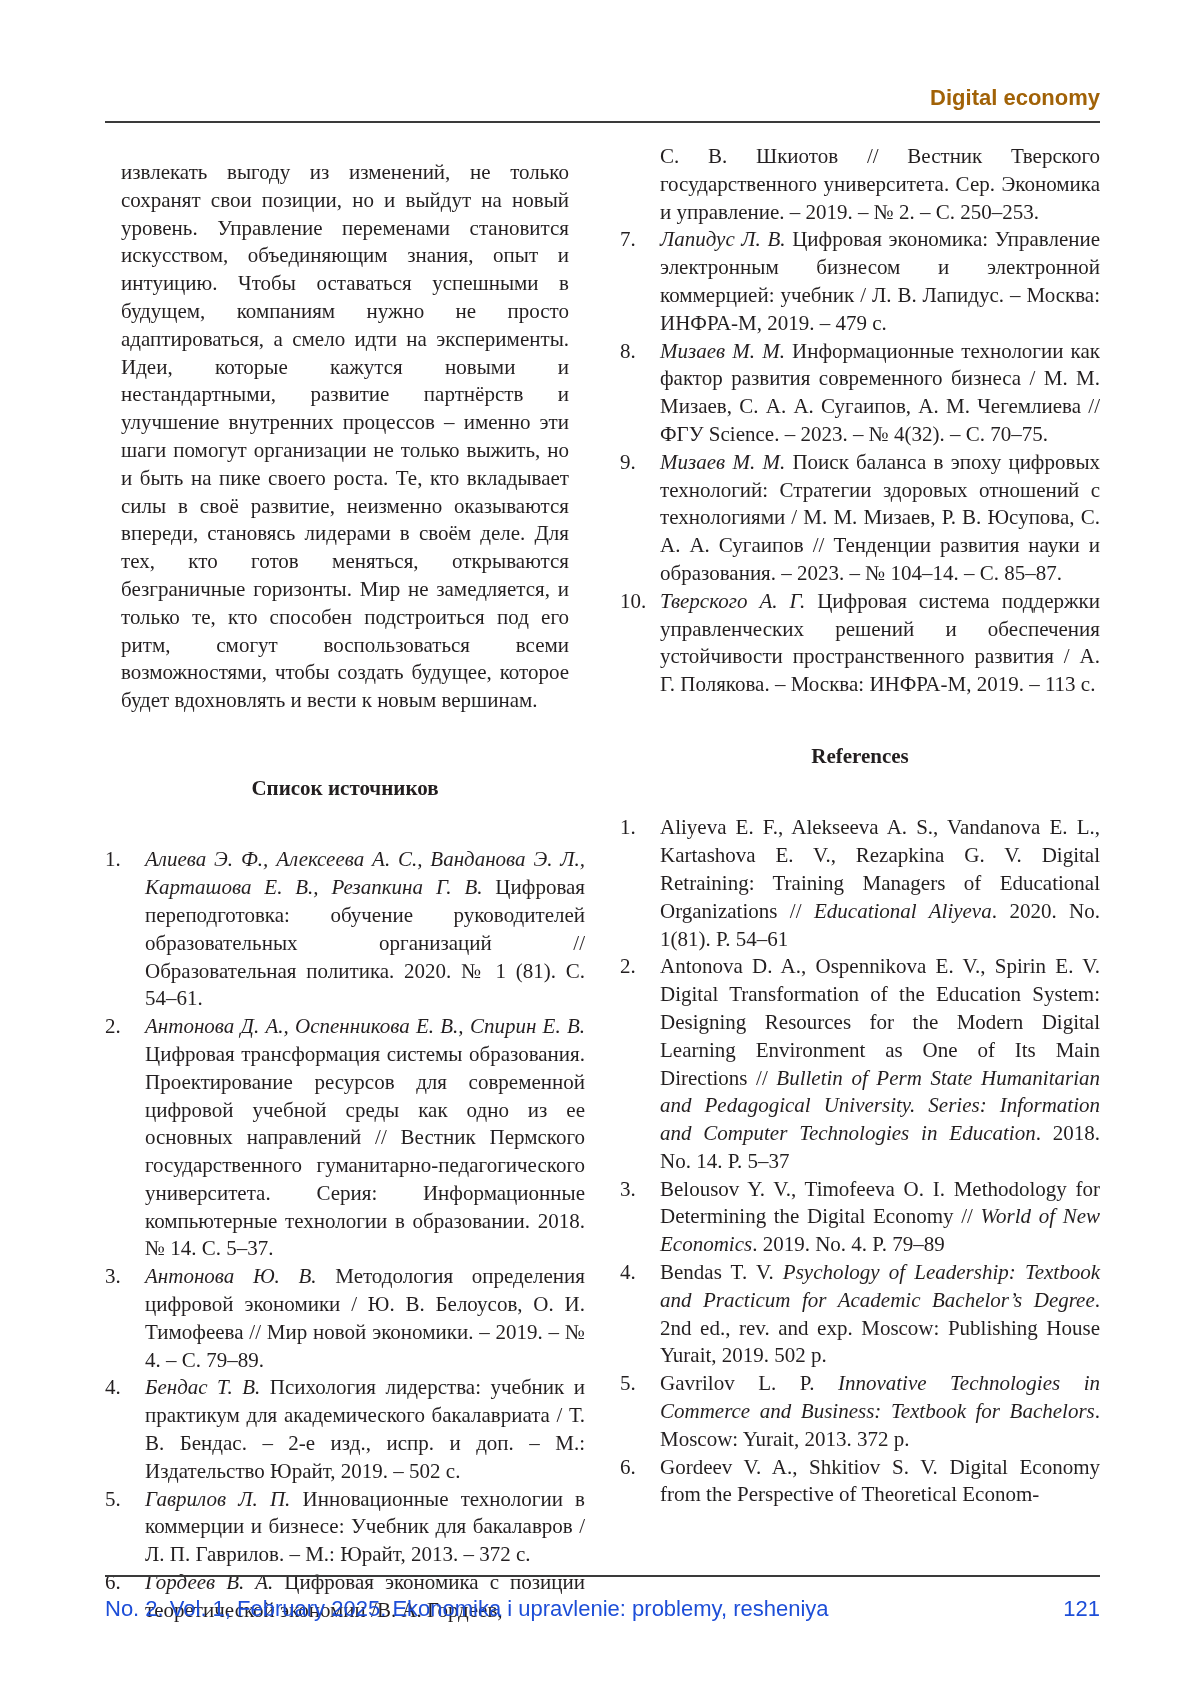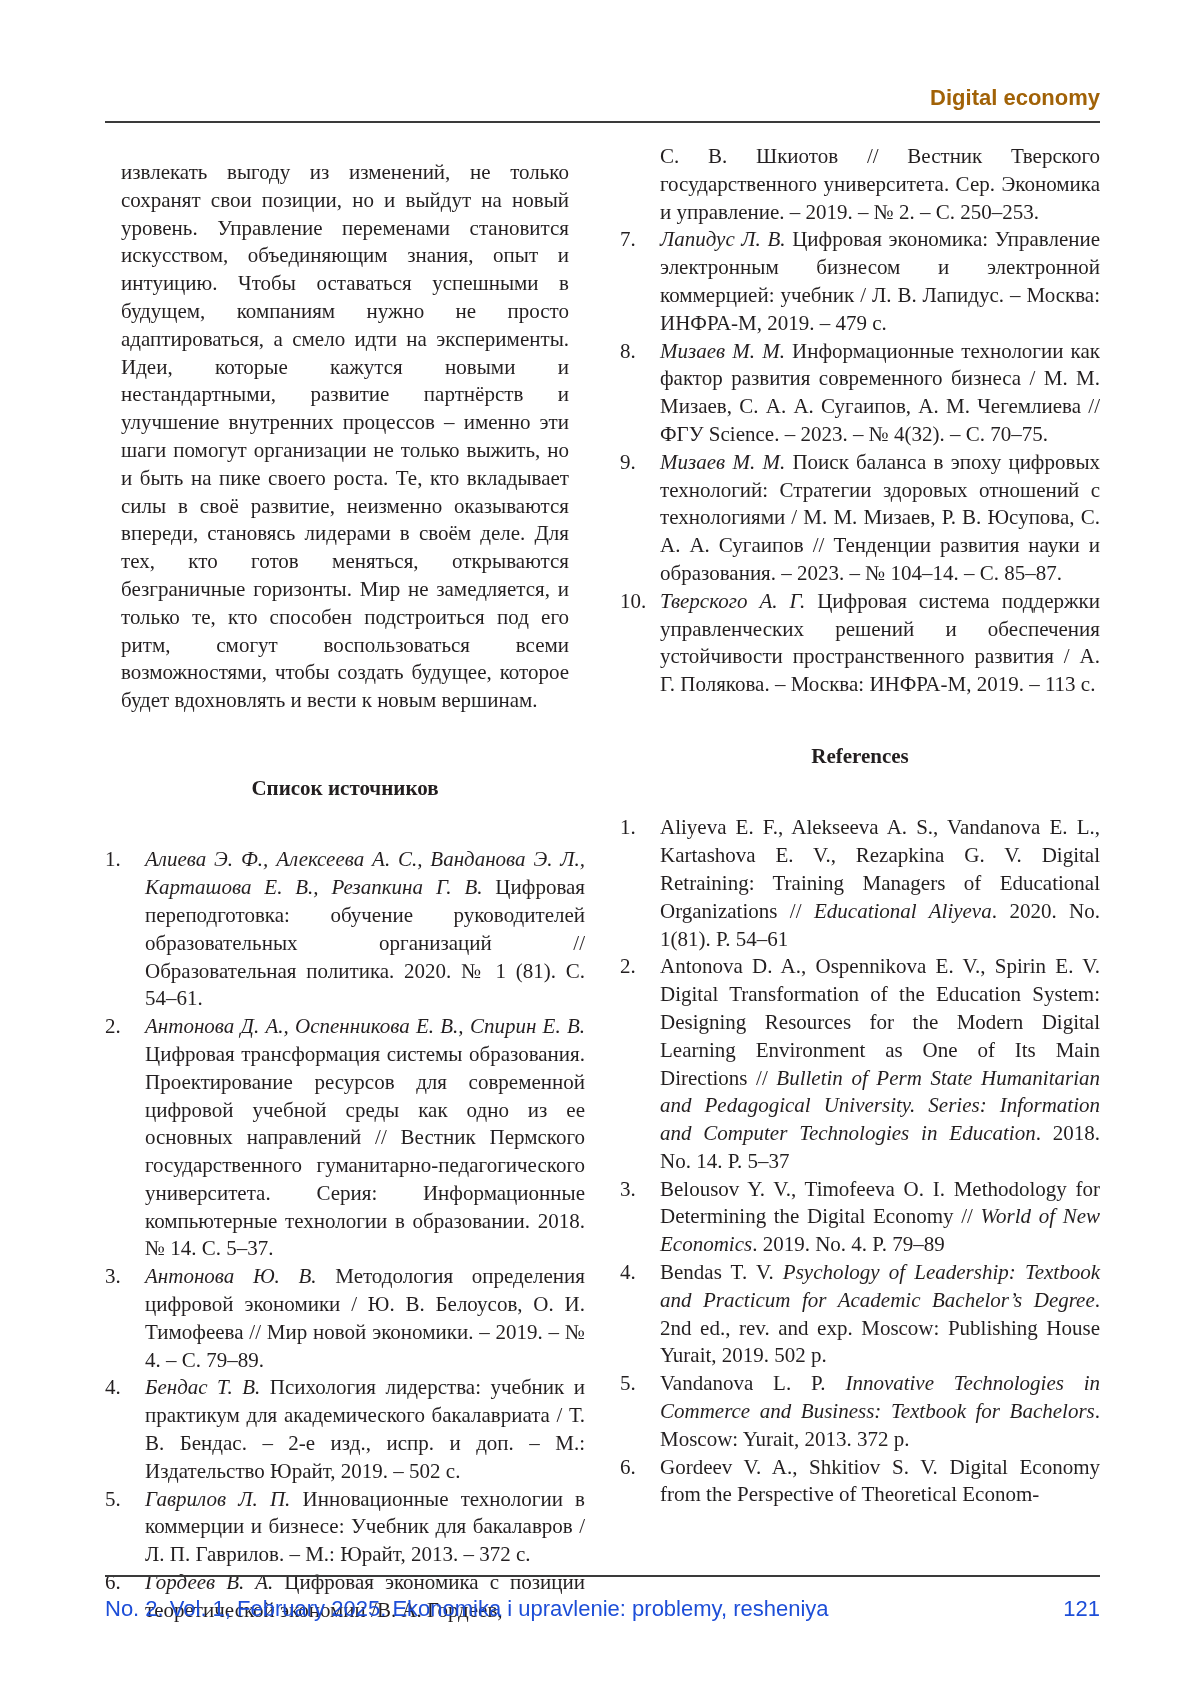--- a/index.html
+++ b/index.html
@@ -103,21 +103,21 @@
     <li class="ref">
         <span class="num">3.</span>
         <span class="body"><span>Belousov Y. V., Timofeeva O. I. Methodology for Determining the Digital Economy // </span><span class="it">World of New Economics</span><span>. 2019. No. 4. P. 79–89</span></span>
       </li>
     <li class="ref">
         <span class="num">4.</span>
         <span class="body"><span>Bendas T. V. </span><span class="it">Psychology of Leadership: Textbook and Practicum for Academic Bachelor’s Degree</span><span>. 2nd ed., rev. and exp. Moscow: Publishing House Yurait, 2019. 502 p.</span></span>
       </li>
     <li class="ref">
         <span class="num">5.</span>
-        <span class="body"><span>Vandanova L. P. </span><span class="it">Innovative Technologies in Commerce and Business: Textbook for Bachelors</span><span>. Moscow: Yurait, 2013. 372 p.</span></span>
+        <span class="body"><span>Gavrilov L. P. </span><span class="it">Innovative Technologies in Commerce and Business: Textbook for Bachelors</span><span>. Moscow: Yurait, 2013. 372 p.</span></span>
       </li>
     <li class="ref">
         <span class="num">6.</span>
         <span class="body"><span>Gordeev V. A., Shkitiov S. V. Digital Economy from the Perspective of Theoretical Econom-</span><span class="it"></span><span></span></span>
       </li>
   </ul>
 </div>
 
 <div class="rule bottom"></div>
 <div class="footer">

